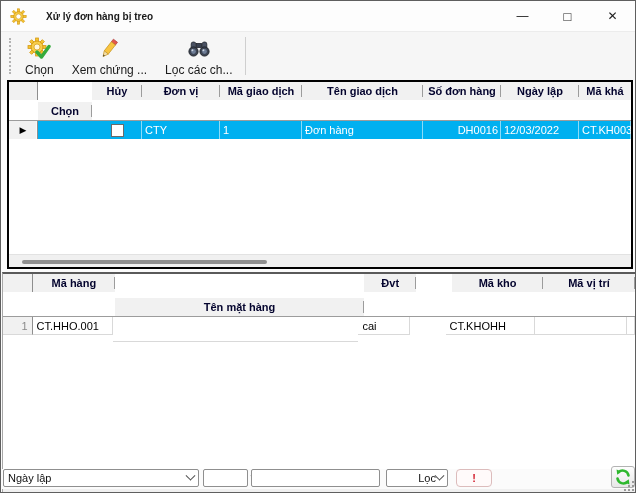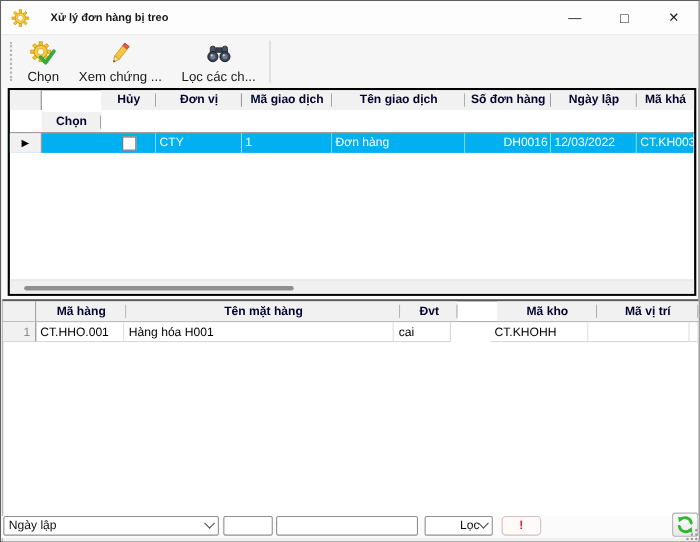--- a/index.html
+++ b/index.html
@@ -40,21 +40,21 @@
   .u-row .dcell { position:relative; display:flex; align-items:center; padding:0 3px; overflow:hidden; white-space:nowrap; }
   .u-row .dcell::after { content:""; position:absolute; right:0; top:0; bottom:0; width:1px; background:rgba(255,255,255,0.55); }
   .u-row .right { justify-content:flex-end; }
   .u-row .center { justify-content:center; }
   .rowsel { background:#f1f1f1; border-right:1px solid #8e8e8e; color:#000; display:flex; align-items:center; justify-content:center; font-size:9px; }
   .checkbox { width:13px; height:13px; background:#fff; border:1px solid #6b6b6b; display:flex; align-items:center; justify-content:center; font-size:11px; line-height:11px; color:#000; font-weight:700; }
 
   
   .grid-lower { position:absolute; top:271px; left:1px; width:634px; height:229px; background:#fff; border:1px solid #a8a8a8; border-top:2px solid #5a5a5a; }
   .l-head { border-bottom:1px solid #9c9c9c; }
-  .l-c0{width:30px;} .l-c1{width:82px;} .l-c2{width:250px;} .l-c3{width:52px;} .l-c4{width:91px;margin-left:36px;} .l-c5{flex:0 0 92px;} .l-c6{flex:1;}
+  .l-c0{width:30px;} .l-c1{width:82px;} .l-c2{width:250px;margin-top:24px;} .l-c3{width:52px;} .l-c4{width:91px;margin-left:36px;} .l-c5{flex:0 0 92px;} .l-c6{flex:1;}
   .l-row { height:18px; background:#fff; color:#000; }
   .l-row .dcell { position:relative; display:flex; align-items:center; padding:0 4px; overflow:hidden; white-space:nowrap; border-bottom:1px solid #d9d9d9; }
   .l-row .dcell:not(.rowsel2)::after { content:""; position:absolute; right:0; top:0; bottom:0; width:1px; background:#d9d9d9; }
   .rowsel2 { background:#f1f1f1; border-right:1px solid #8e8e8e; color:#8a8a8a; justify-content:flex-end !important; }
 
   
   .filterbar { position:absolute; top:468px; left:0; right:0; height:20px; background:#fbfbfb; }
   .combo { position:absolute; top:0; height:18px; background:#fff; border:1px solid #8f8f8f; border-radius:2px; display:flex; align-items:center; padding:0 4px; color:#111; }
   .combo .clabel { flex:1; overflow:hidden; white-space:nowrap; }
   .chev { width:7px; height:7px; border-right:1.4px solid #4d4d4d; border-bottom:1.4px solid #4d4d4d; transform:rotate(45deg) translate(-2px,-2px); flex:0 0 auto; }

